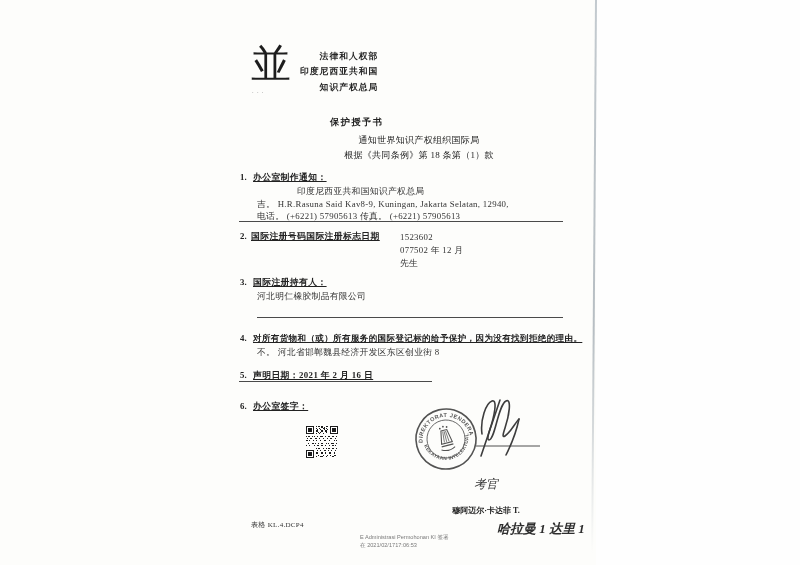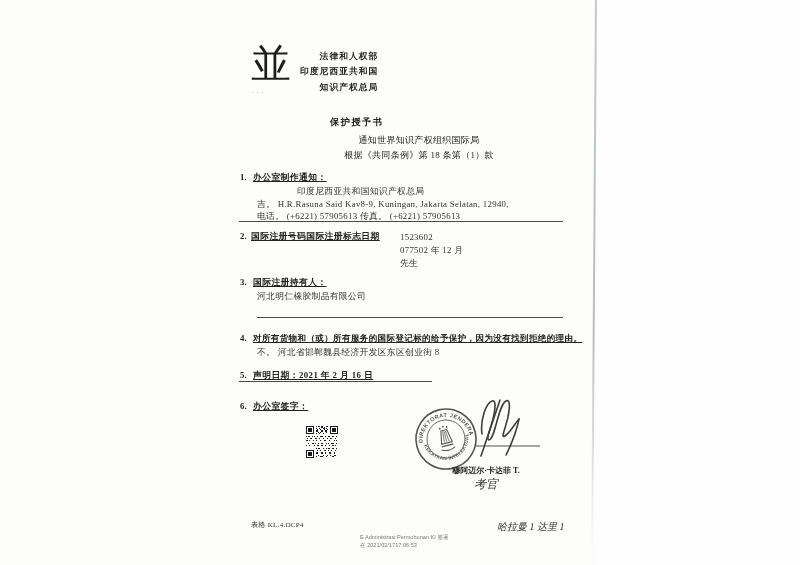--- a/index.html
+++ b/index.html
@@ -16,25 +16,25 @@
   .logo-glyph{font-size:40px;line-height:1;color:#1d1d1d;font-weight:400;}
   .logo-caption{font-size:5px;letter-spacing:1px;color:#3c3c3c;}
   .ministry{font-size:8.8px;font-weight:bold;line-height:15.4px;letter-spacing:1px;color:#262626;text-align:right;}
   .doc-title{font-size:9.2px;font-weight:bold;letter-spacing:1.5px;color:#222;}
   .subtitle{width:260px;text-align:center;font-size:9px;line-height:14.5px;color:#222;letter-spacing:0.3px;white-space:nowrap;}
   .num{font-size:8.8px;font-weight:bold;color:#222;}
   .heading{font-size:8.8px;font-weight:bold;color:#222;letter-spacing:0.4px;text-decoration:underline;}
   .line{font-size:8.8px;color:#333;letter-spacing:0.3px;}
   .rule{position:absolute;height:1px;background:#4a4a4a;}
   .values{font-size:8.8px;color:#333;line-height:13px;letter-spacing:0.3px;}
-  .signer-name{width:100px;text-align:center;font-size:8px;font-weight:bold;color:#222;}
+  .signer-name{width:100px;text-align:center;font-size:8px;font-weight:bold;color:#222;margin-top:40px;}
   .signer-title{width:100px;text-align:center;font-size:12px;font-style:italic;color:#333;}
   .form-number{font-size:7px;color:#333;letter-spacing:0.3px;}
   .fineprint{font-size:5.6px;color:#7a7a7a;line-height:7.6px;font-family:"Liberation Sans","DejaVu Sans",sans-serif;}
-  .page-number{font-size:10px;font-weight:normal;font-style:italic;color:#2e2e2e;}
+  .page-number{font-size:13px;font-weight:bold;font-style:italic;color:#2e2e2e;}
   .stamp-wrap{transform:rotate(-14deg);}
 </style>
 </head>
 <body>
 
 <div class="canvas">
   <div class="page-region"></div>
   <div class="page-edge"></div>
 
   <div class="abs logo-glyph" style="left:251px;top:44px;">並</div>

